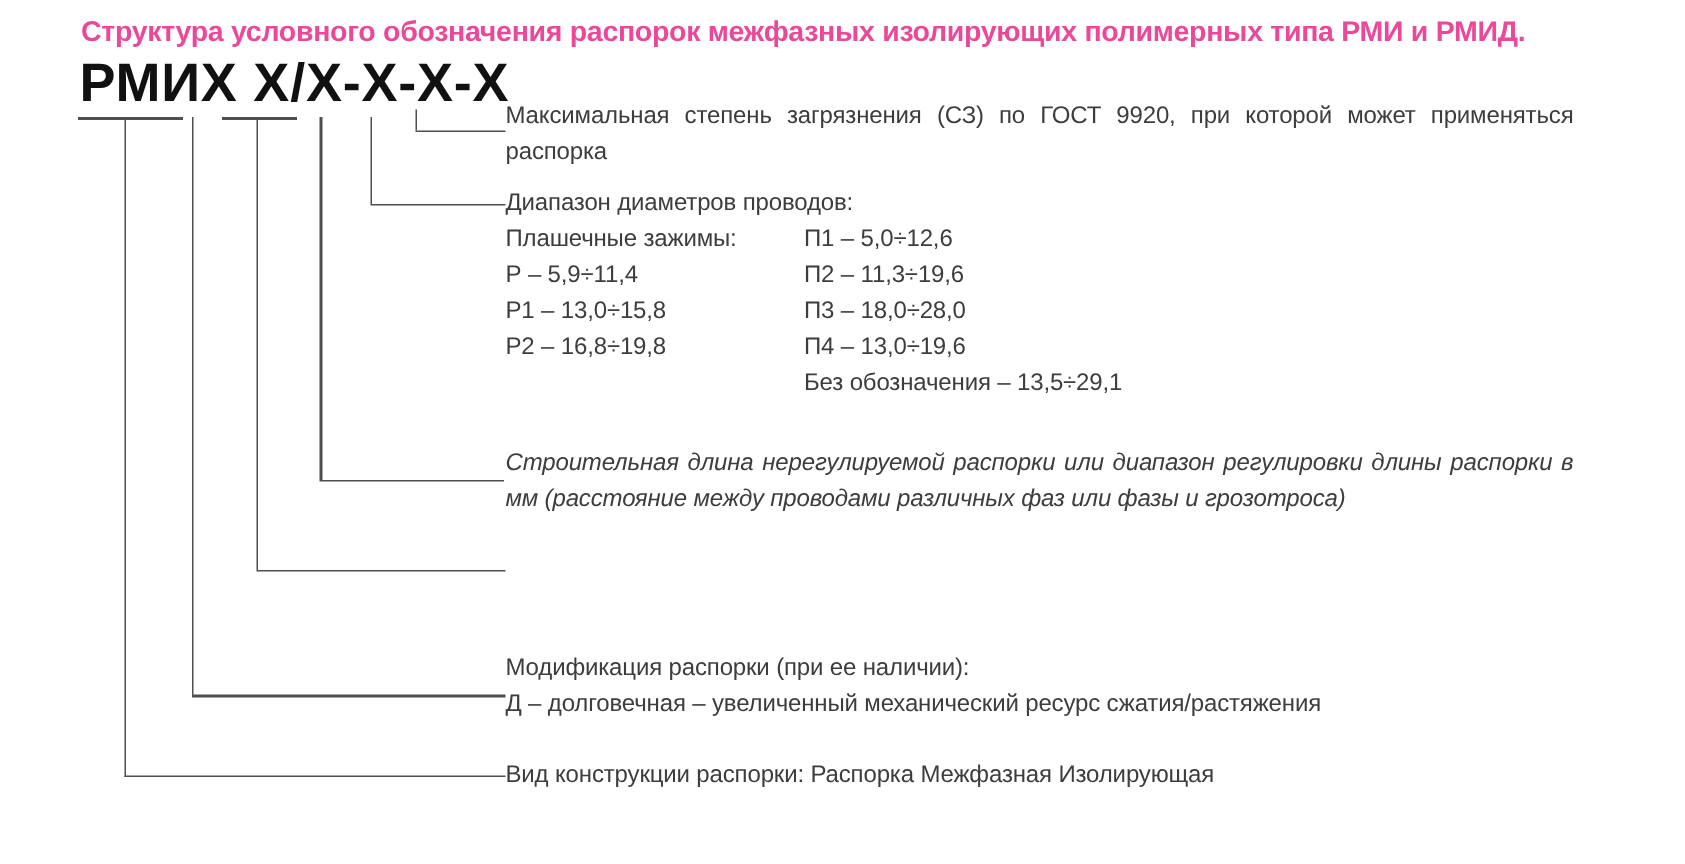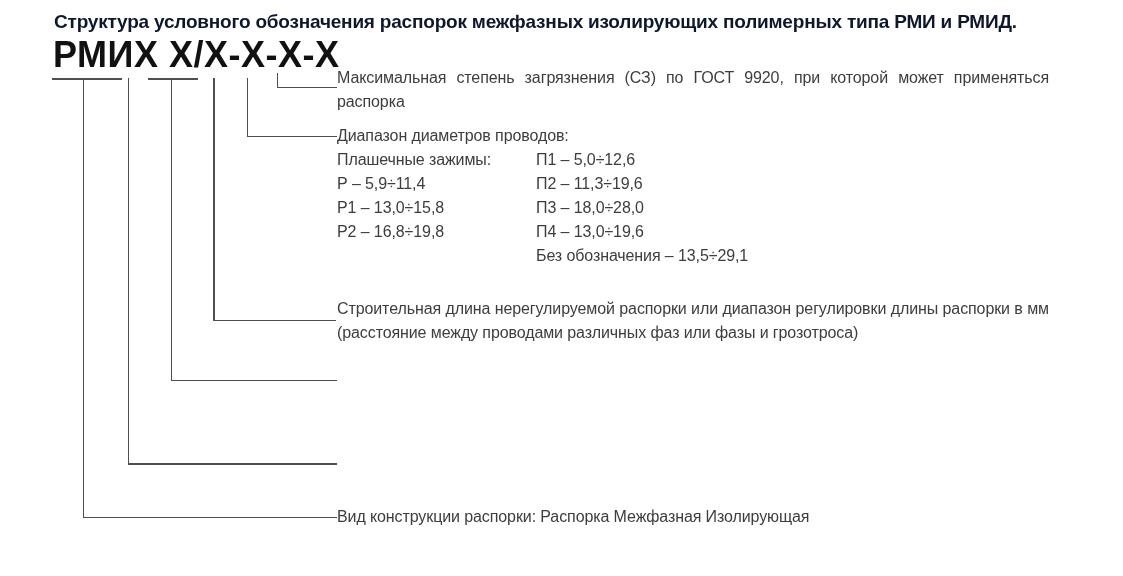--- a/index.html
+++ b/index.html
@@ -7,21 +7,21 @@
     position:relative;
     width:1123px;height:576px;
     background:#ffffff;
     font-family:"Liberation Sans", sans-serif;
     color:#3d3d3d;
     overflow:hidden;
   }
   .title{
     position:absolute;left:54px;top:10px;
     font-size:19px;line-height:24px;font-weight:bold;
-    color:#0f172a;letter-spacing:-0.2px;white-space:nowrap;
+    color:#ec4899;letter-spacing:-0.2px;white-space:nowrap;
   }
   .code{
     position:absolute;left:53px;top:38px;
     font-size:36px;line-height:34px;font-weight:bold;
     color:#111111;letter-spacing:0.5px;white-space:nowrap;
   }
   
   .vline,.hline,.uline{position:absolute;background:#4f4f4f;}
   .vline{width:1.5px;}
   .hline{height:1.5px;}
@@ -77,19 +77,23 @@
   </div>
 
   <div class="tb col" style="top:148px;left:536px;">
     <div>П1 – 5,0÷12,6</div>
     <div>П2 – 11,3÷19,6</div>
     <div>П3 – 18,0÷28,0</div>
     <div>П4 – 13,0÷19,6</div>
     <div>Без обозначения – 13,5÷29,1</div>
   </div>
 
-  <div class="tb just" style="top:297px;">Строительная длина нерегулируемой распорки или диапазон регулировки длины распорки в мм (расстояние между проводами различных фаз или фазы и грозотроса)</div>
+  <div class="tb just" style="top:297px;font-style:italic;">Строительная длина нерегулируемой распорки или диапазон регулировки длины распорки в мм (расстояние между проводами различных фаз или фазы и грозотроса)</div>
 
 
+  <div class="tb" style="top:434px;">
+    <div>Модификация распорки (при ее наличии):</div>
+    <div>Д – долговечная – увеличенный механический ресурс сжатия/растяжения</div>
+  </div>
 
   <div class="tb" style="top:505px;">Вид конструкции распорки: Распорка Межфазная Изолирующая</div>
 
 </div>
 
 </body></html>

